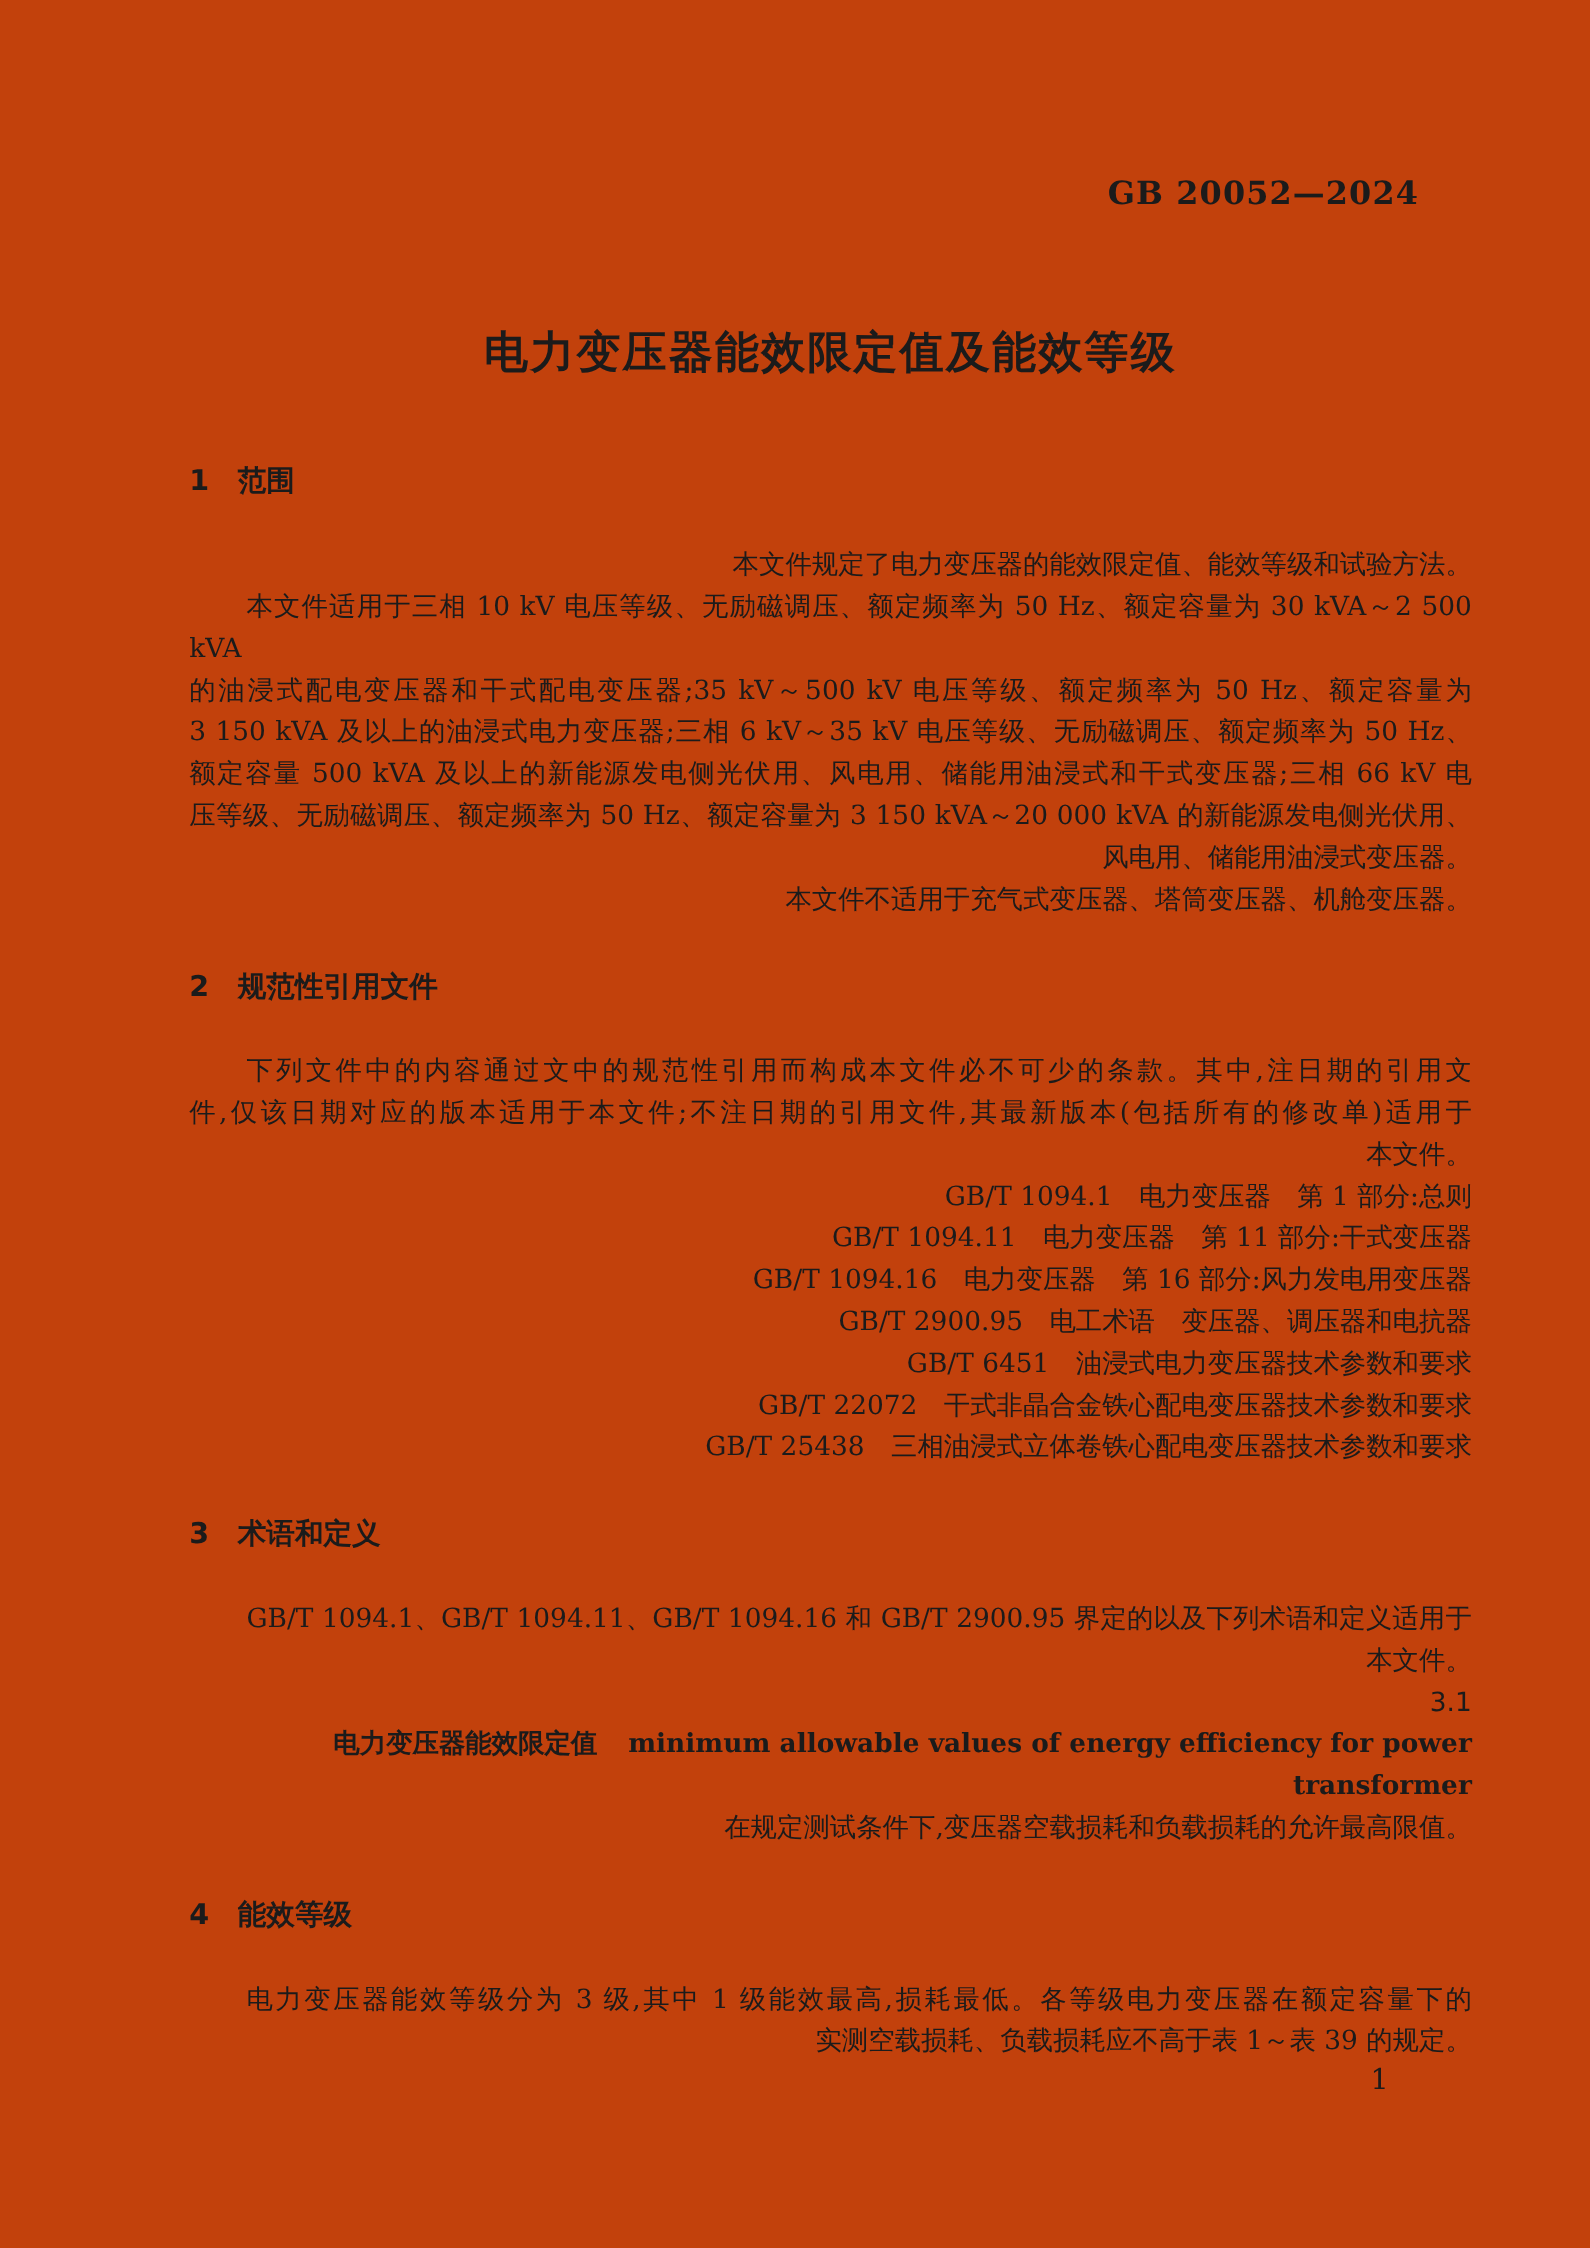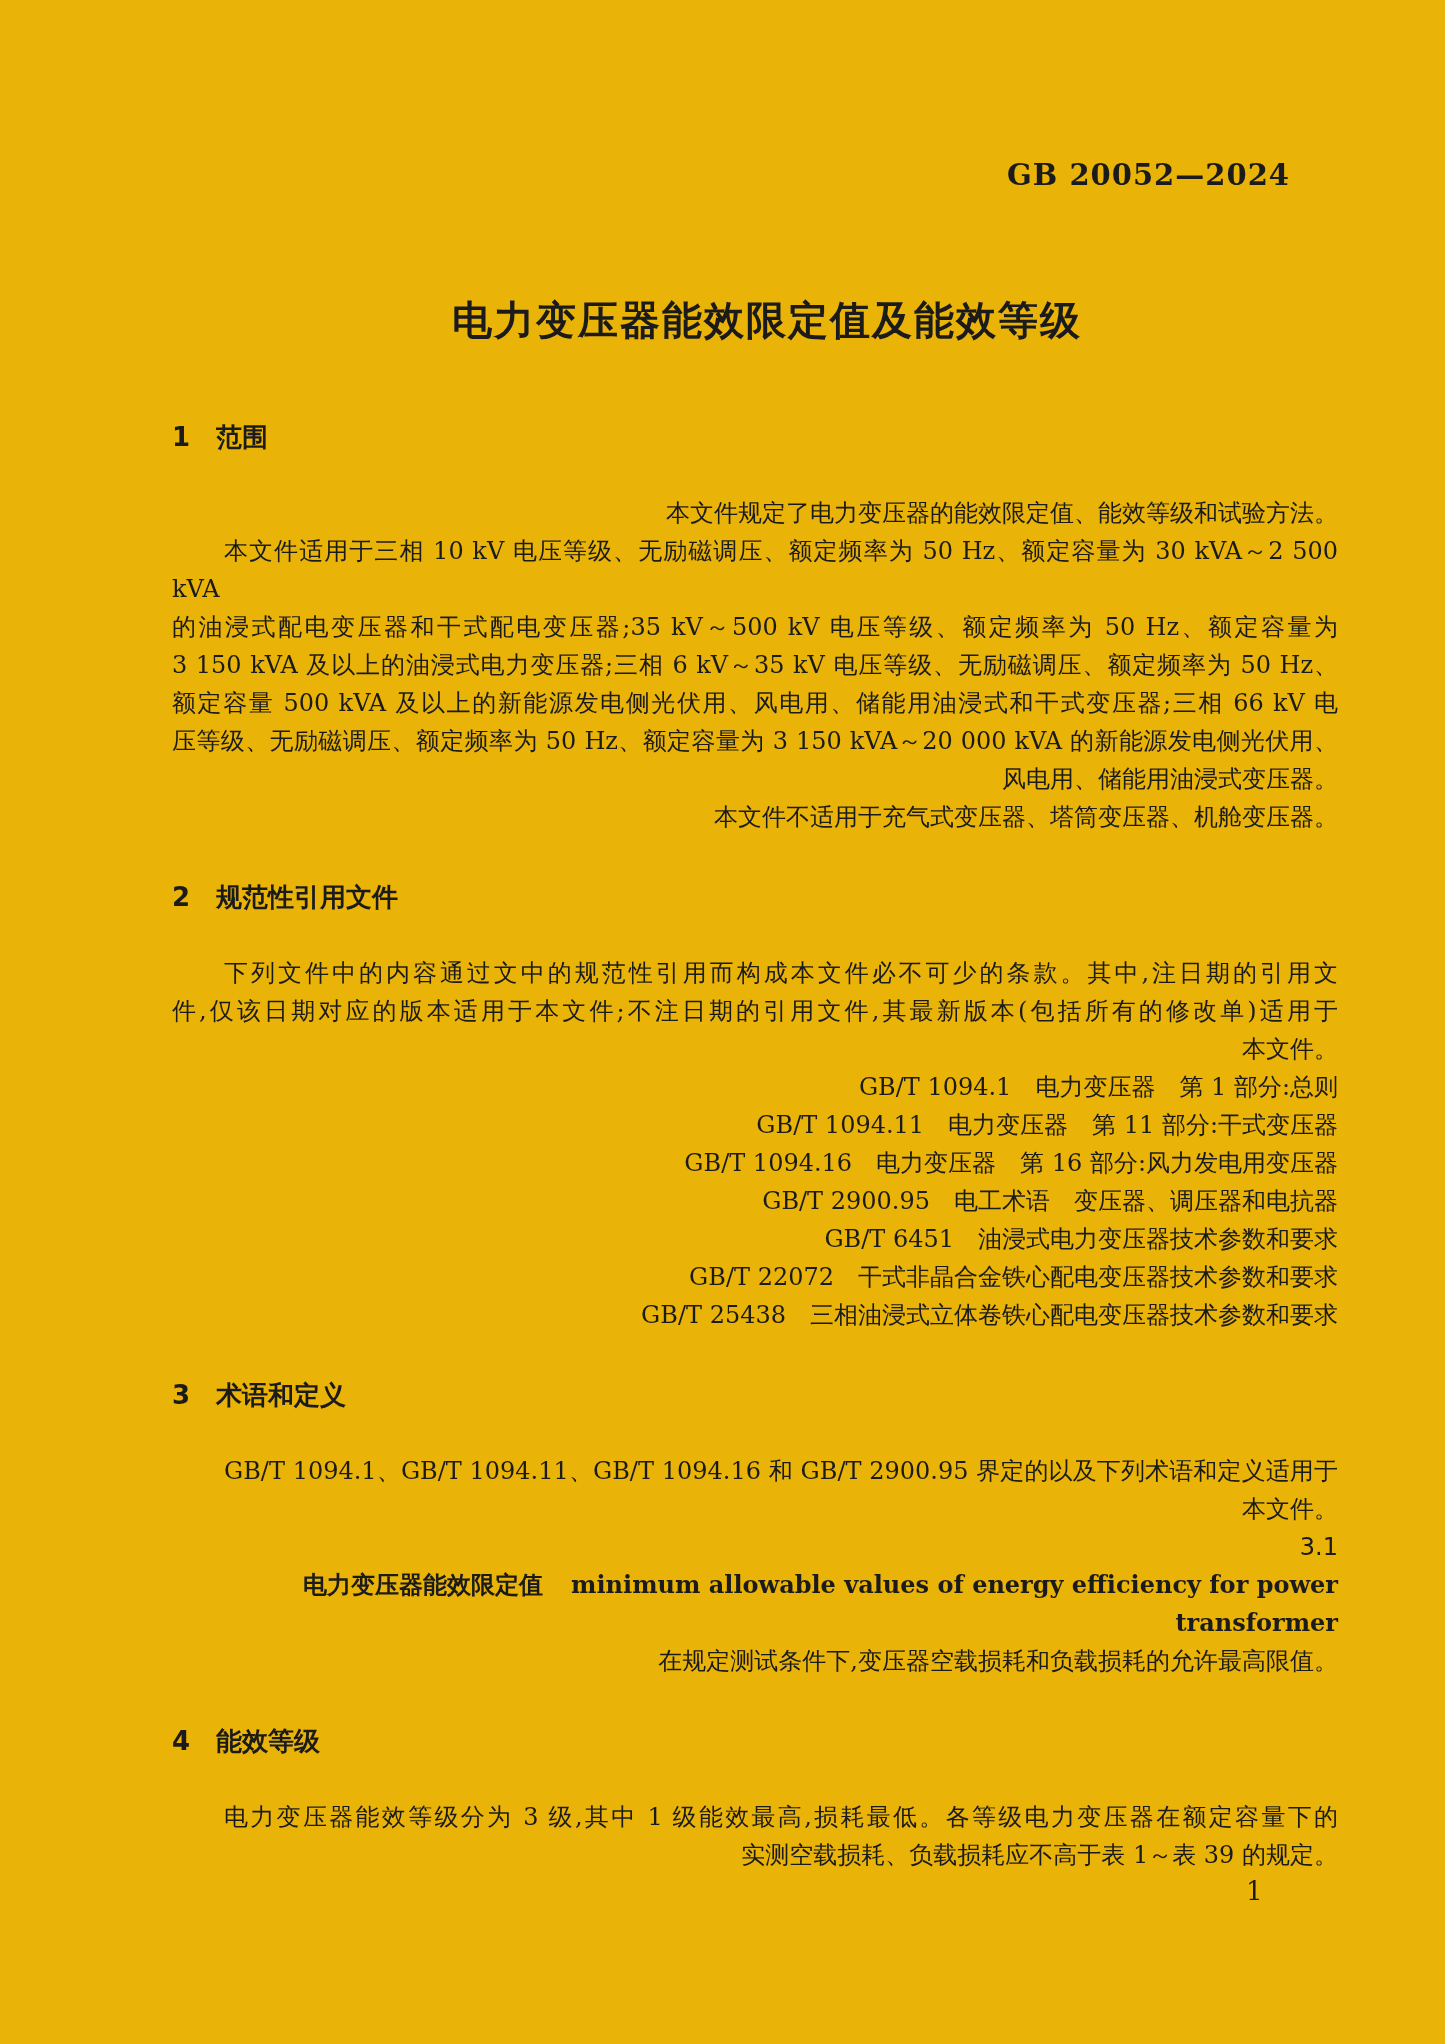--- a/index.html
+++ b/index.html
@@ -1,34 +1,34 @@
 <!DOCTYPE html>
 <html lang="zh"><head>
 <meta charset="utf-8">
 <style>
   html,body { margin:0; padding:0; background:#e8e8e8; }
   .page {
     position:relative;
     width:1445px; height:2044px;
     margin:0 auto;
-    background:#eab308;
+    background:#c2410c;
     color:#1b1b1b;
     font-family:"DejaVu Serif","Liberation Serif",serif;
     overflow:hidden;
   }
   .doc-number {
     position:absolute;
     top:158px; right:155px;
     font-size:29px; font-weight:bold;
     letter-spacing:1px;
     font-family:"DejaVu Serif","Liberation Serif",serif;
   }
   .doc-title {
     position:absolute;
-    top:293px; left:184px; width:1166px;
+    top:293px; left:172px; width:1166px;
     text-align:center;
     font-family:"DejaVu Sans","Liberation Sans",sans-serif;
     font-weight:bold;
     font-size:40px;
     letter-spacing:2px;
   }
   .content {
     position:absolute;
     top:418px; left:172px; width:1166px;
   }

